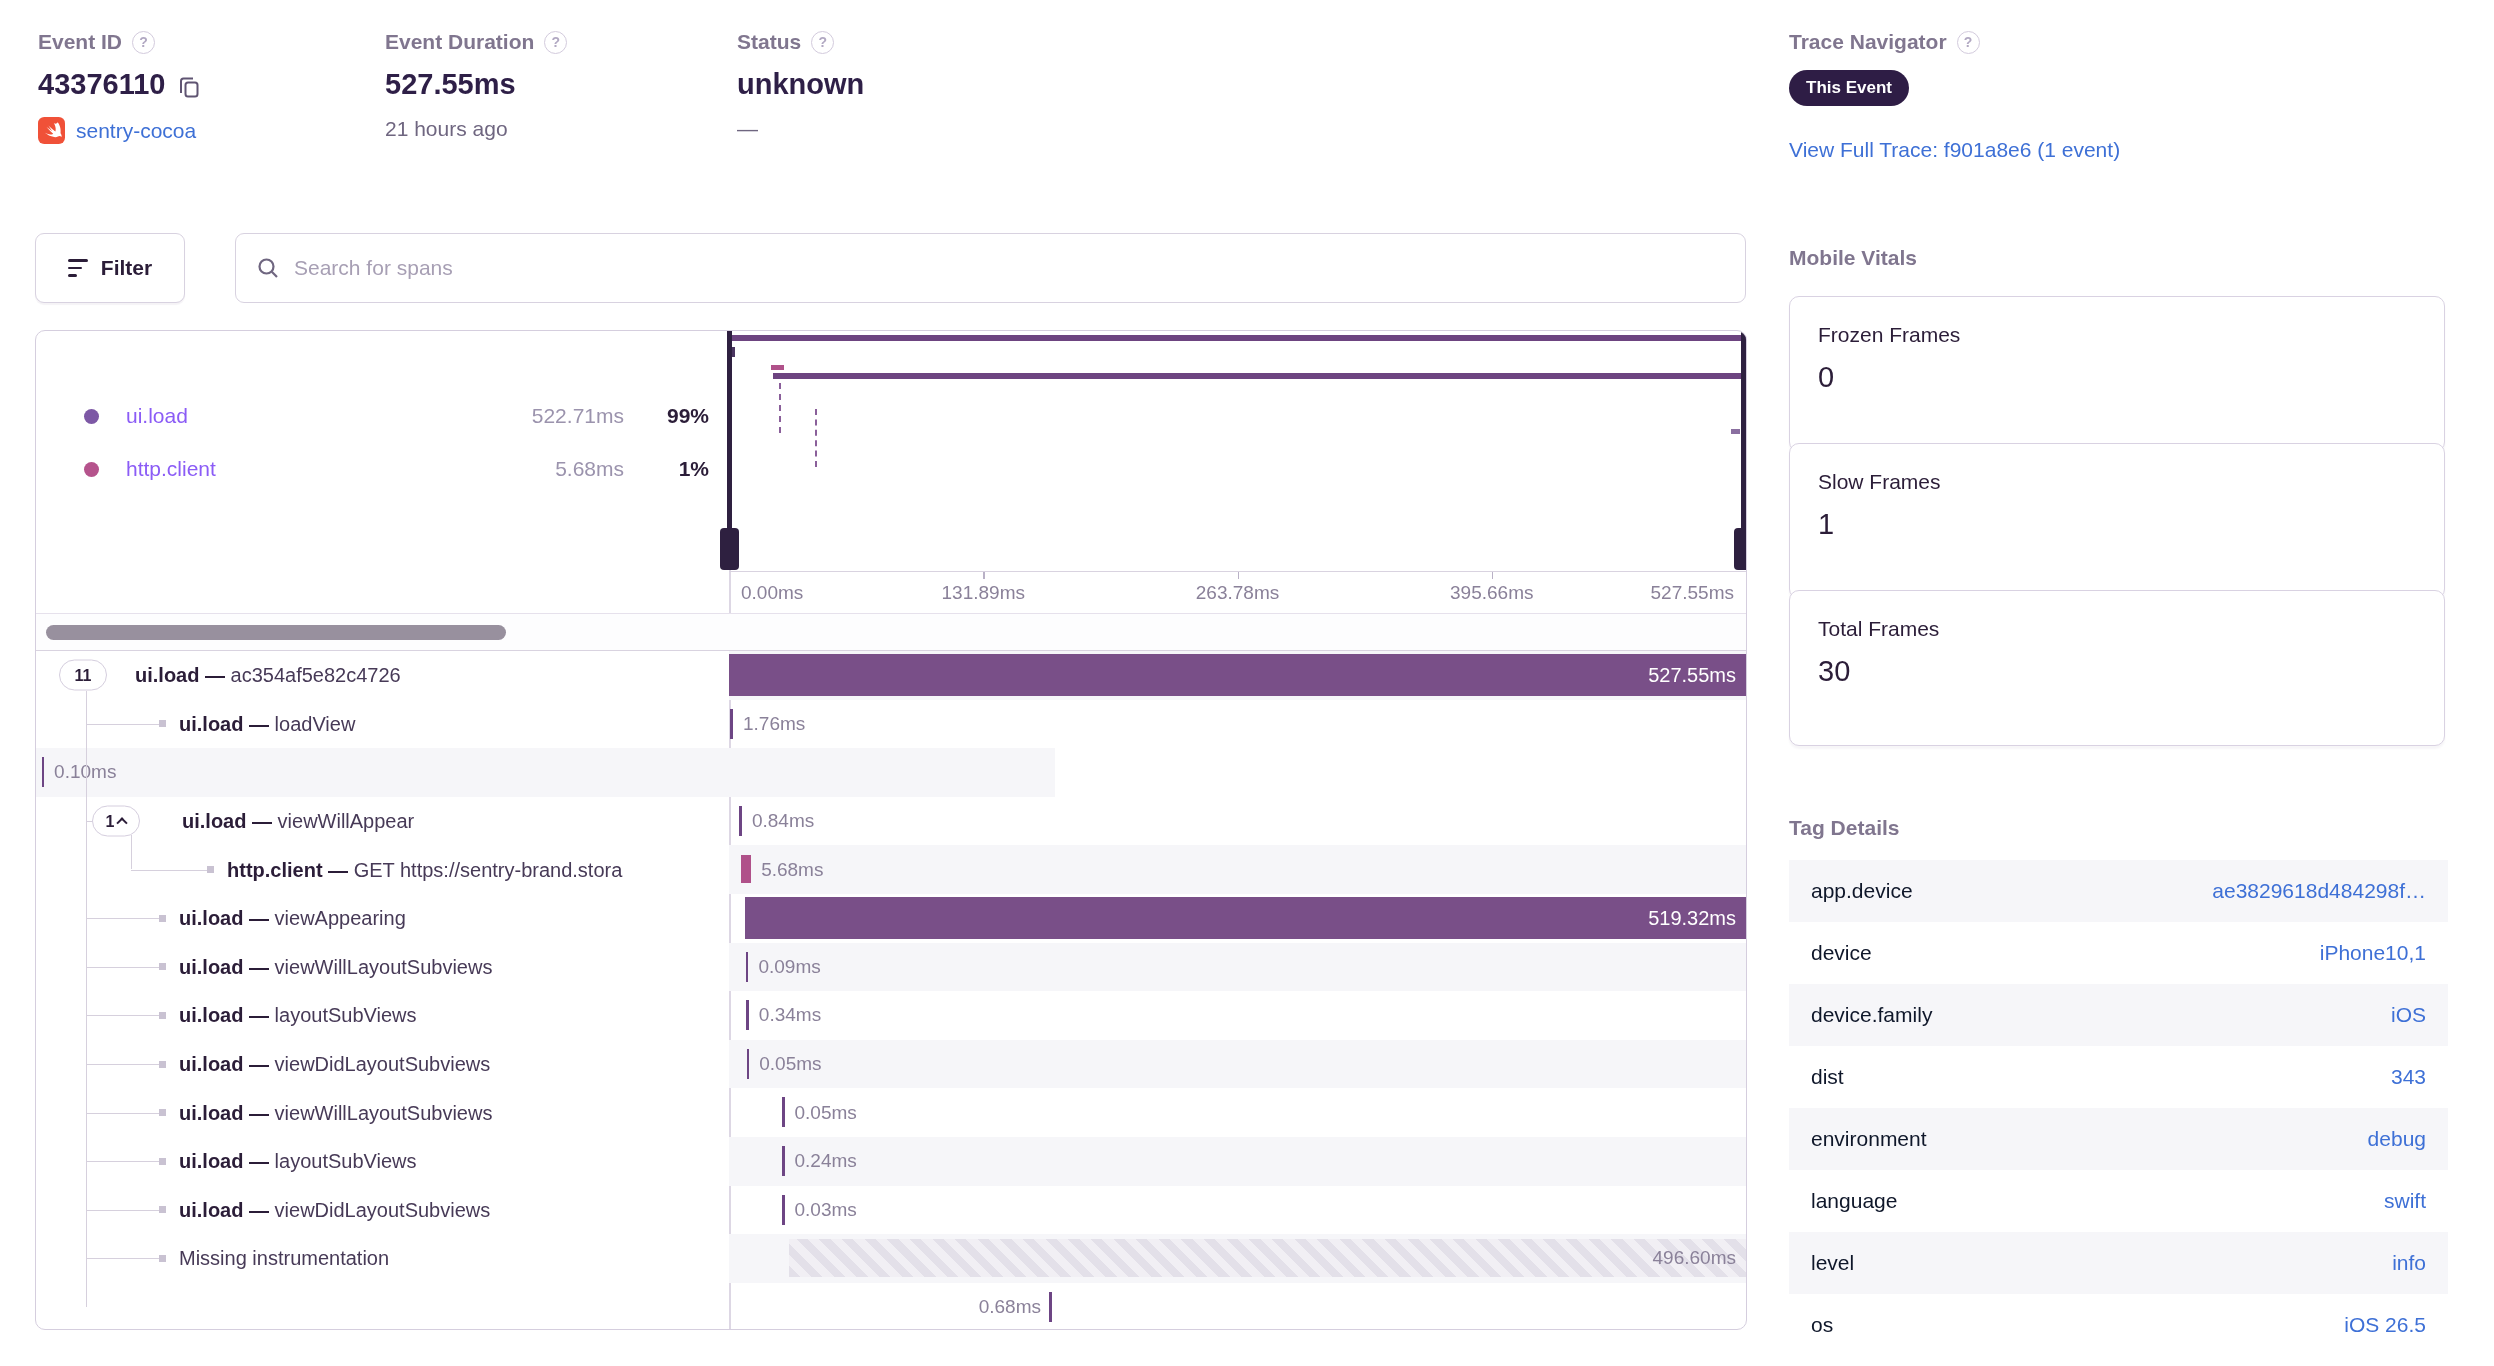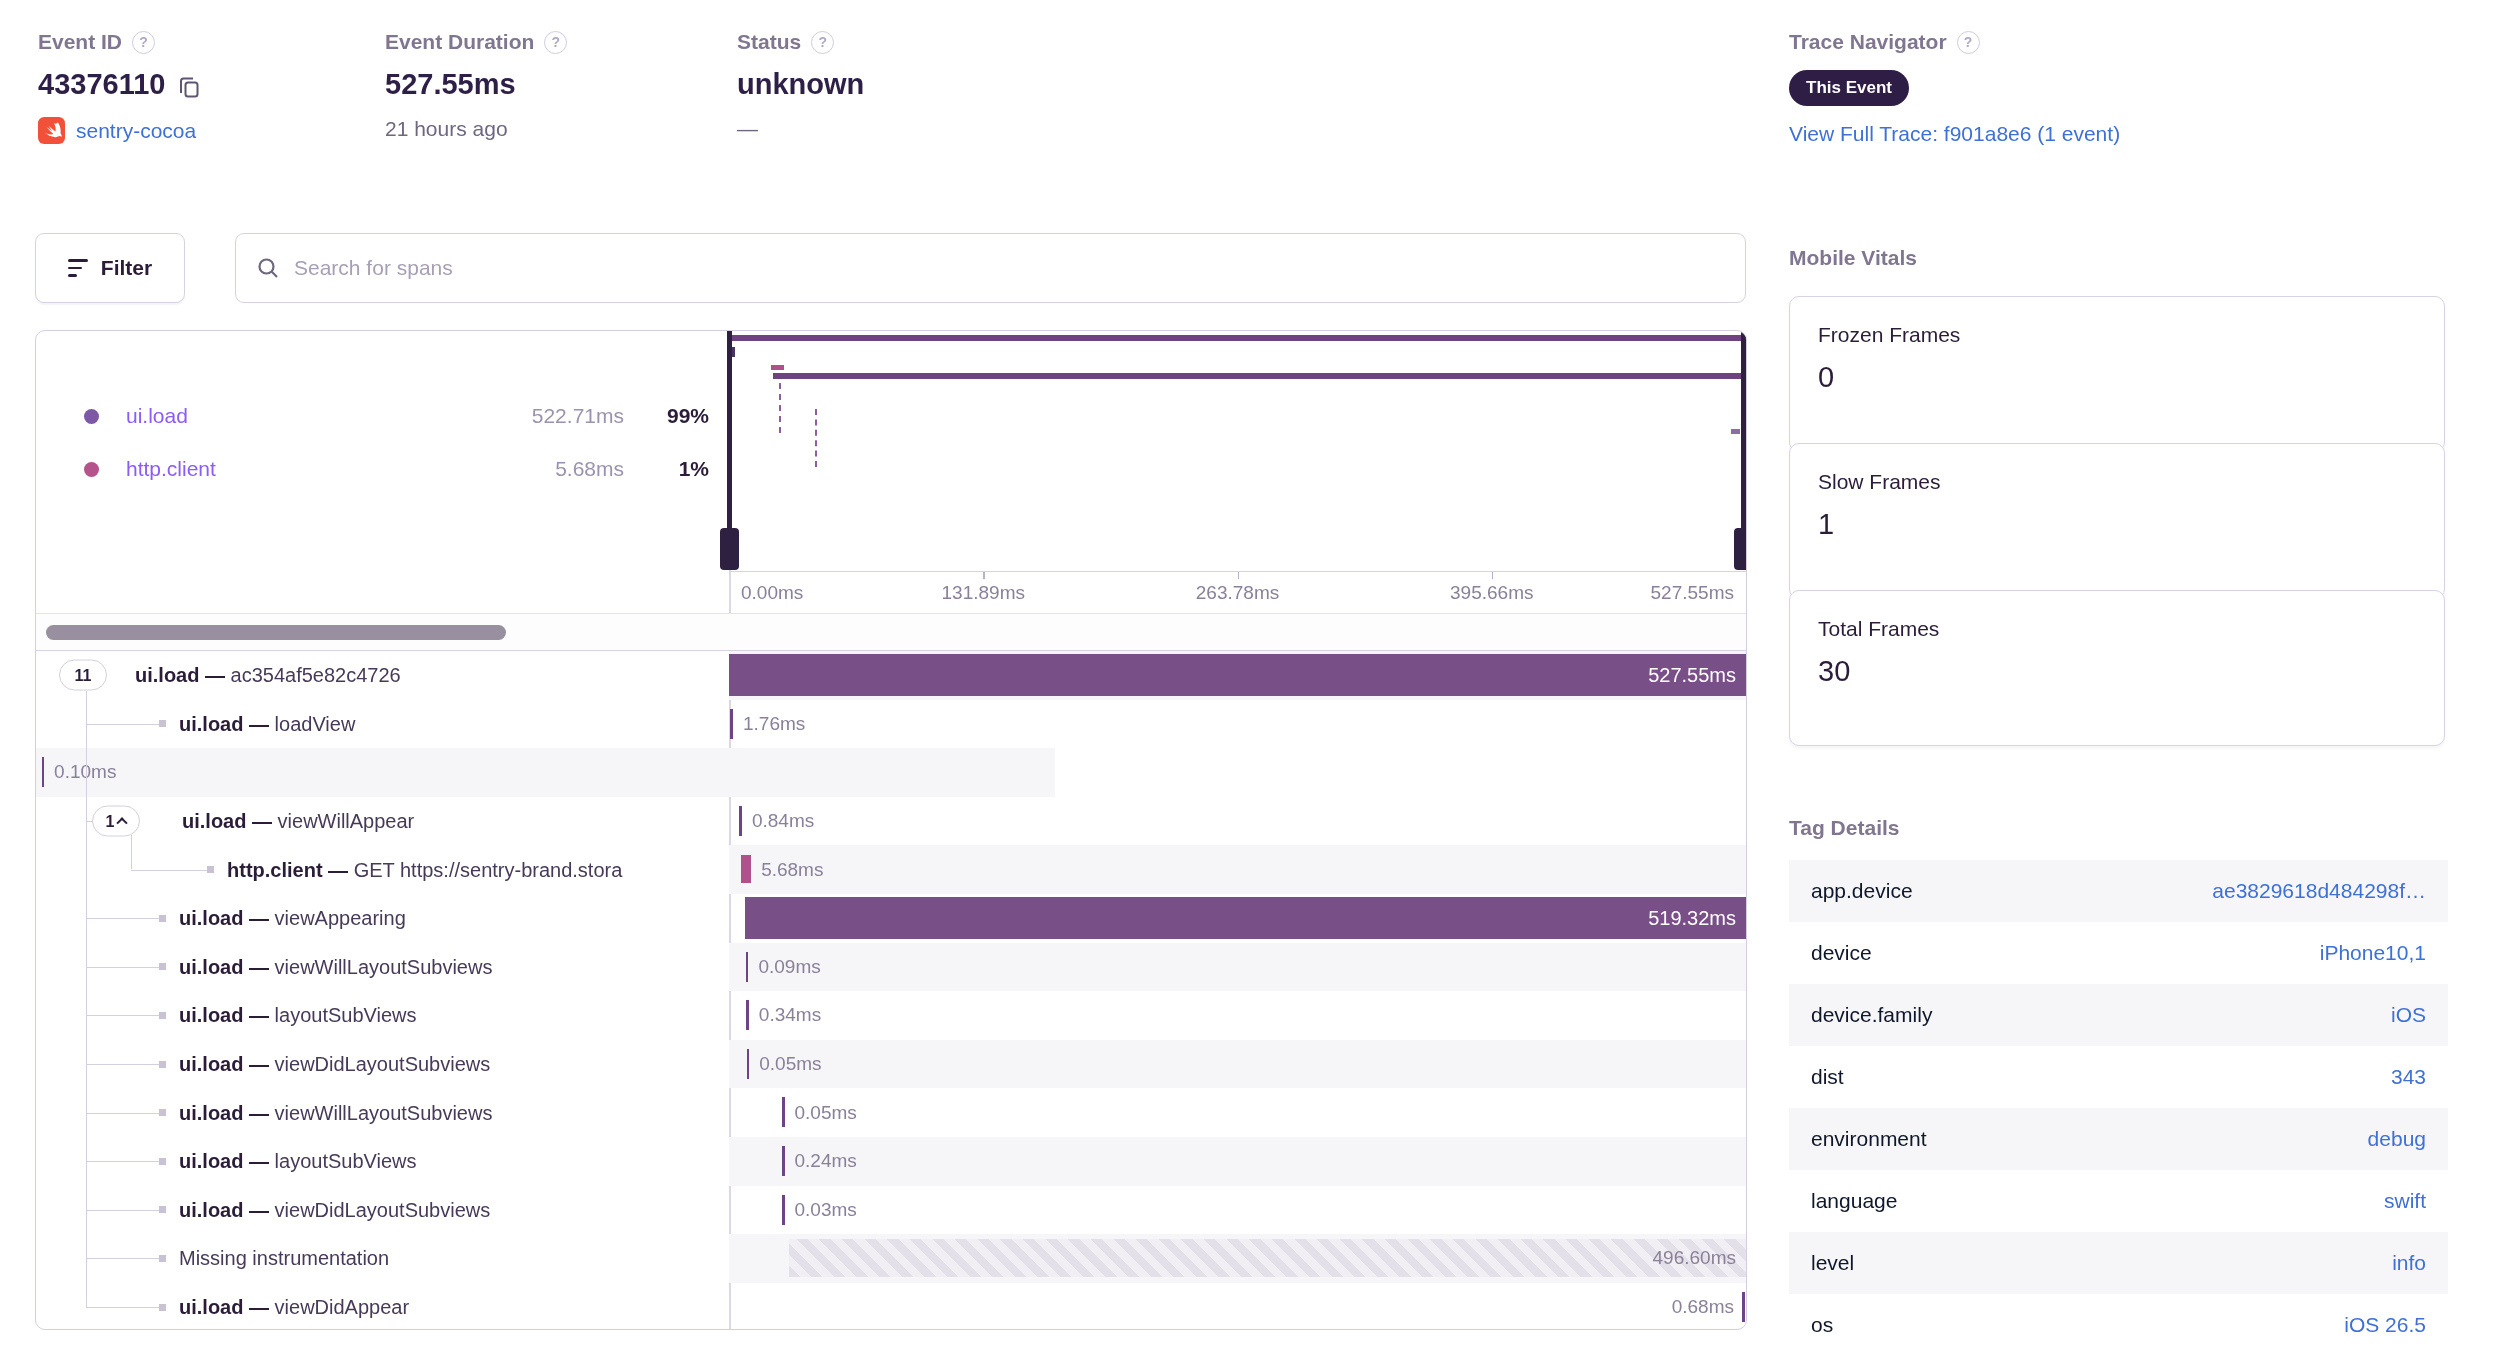--- a/index.html
+++ b/index.html
@@ -11,21 +11,21 @@
   .hlabel { display:flex; align-items:center; gap:10px; font-size:21px; font-weight:bold; color:#80768f; }
   .help { width:23px; height:23px; border:1.5px solid #d3cbdd; border-radius:50%; color:#b1a8c2;
     font-size:14px; font-weight:bold; display:inline-flex; align-items:center; justify-content:center; }
   .hvalue { margin-top:14px; font-size:29px; font-weight:600; color:#2e1f47; display:flex; align-items:center; gap:12px; }
   .hsub { margin-top:16px; font-size:21px; color:#6f6680; display:flex; align-items:center; gap:11px; }
   .link { color:#3e70d6; cursor:pointer; }
   .copy-ic { width:24px; height:24px; display:inline-block; }
   .swift { width:27px; height:27px; border-radius:6px; display:inline-block; }
   .pill-badge { display:inline-block; background:#2e1d45; color:#fff; font-size:17px; font-weight:600;
     padding:8px 17px; border-radius:18px; }
-  .tn-link { margin-top:16px; font-size:21px; }
+  .tn-link { margin-top:32px; font-size:21px; }
 
   
   .btn-filter { position:absolute; left:35px; top:233px; width:150px; height:70px; background:#fff;
     border:1.5px solid #d8d2e0; border-radius:9px; display:flex; align-items:center; justify-content:center;
     gap:13px; font-size:21px; font-weight:bold; color:#2b1d38; cursor:pointer;
     box-shadow:0 2px 1px rgba(50,20,80,0.05); }
   .filter-ic { display:inline-flex; flex-direction:column; gap:5px; }
   .filter-ic i { display:block; height:2.6px; background:#2b1d38; border-radius:2px; }
   .filter-ic i:nth-child(1){ width:20px; } .filter-ic i:nth-child(2){ width:14px; } .filter-ic i:nth-child(3){ width:9px; }
   .searchbox { position:absolute; left:235px; top:233px; width:1511px; height:70px; background:#fff;
@@ -361,25 +361,20 @@
         <div class="tcell">
           <div class="conn-h" style="left:50px;width:75px;"></div>
           <div class="bullet" style="left:123px;"></div>
           <div class="tree-text" style="left:143px;">Missing instrumentation</div>
         </div>
         <div class="wcell">
           <div class="whatch" style="left:59.664771111742965px; width:957.335228888257px;">496.60ms</div>
         </div>
       </div>
       <div class="srow" style="top:631.8000000000001px;">
-        <div class="tcell">
-          <div class="conn-h" style="left:50px;width:75px;"></div>
-          <div class="bullet" style="left:123px;"></div>
-          <div class="tree-text" style="left:143px;"><b>ui.load — </b>viewDidAppear</div>
-        </div>
         <div class="wcell">
           <div class="wtick" style="left:1013px;"></div>
           <div class="wlabel" style="right:14px;">0.68ms</div>
         </div>
       </div>
     </div>
 </div>
 
 <div class="side-head" style="left:1789px; top:246px;">Mobile Vitals</div>
 <div id="vitals">

